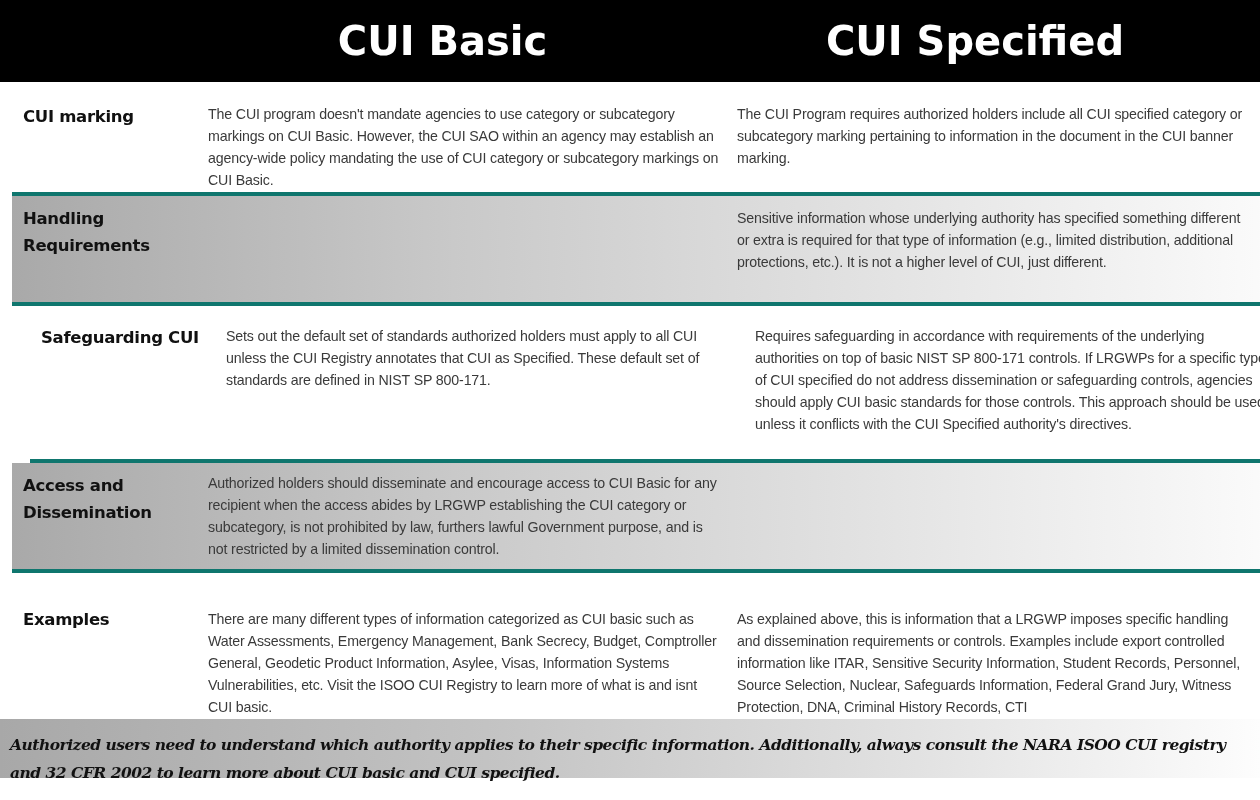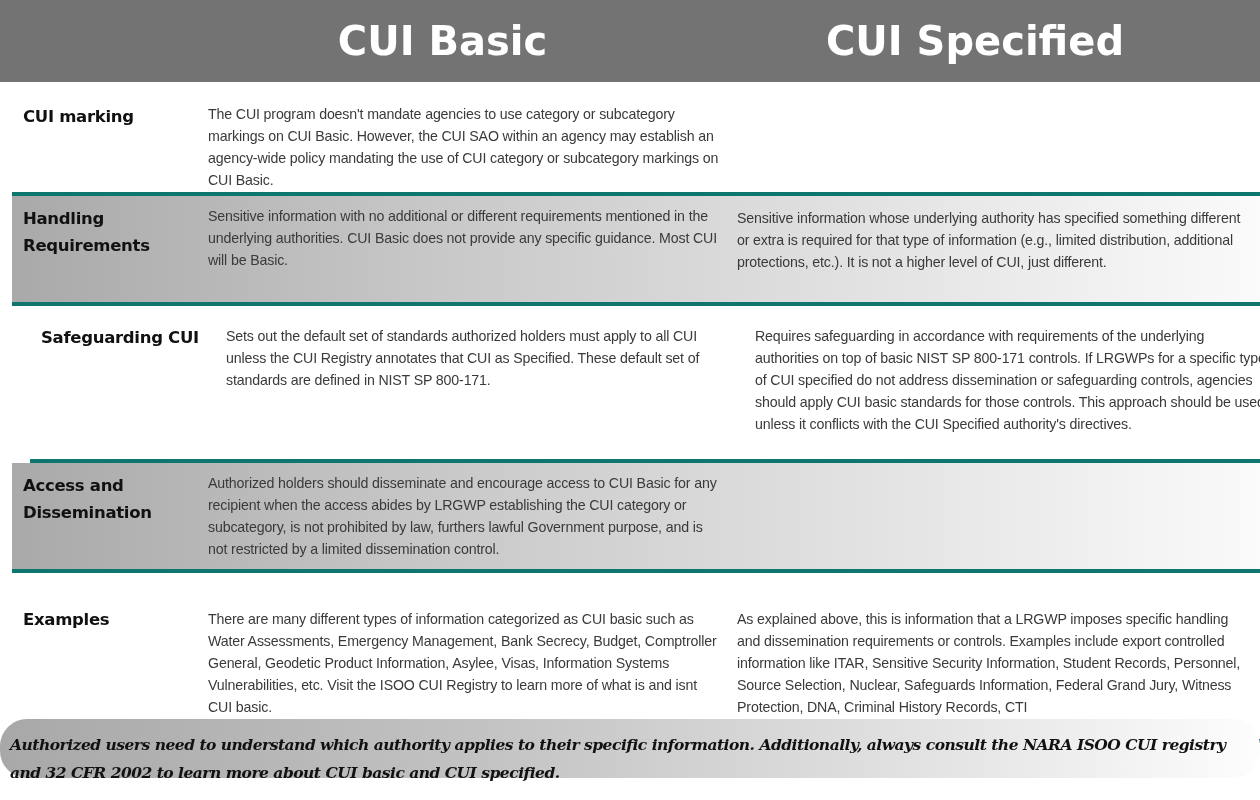--- a/index.html
+++ b/index.html
@@ -1,21 +1,21 @@
 <!DOCTYPE html>
 <html><head>
   <meta charset="utf-8">
   <style>
     * { box-sizing: border-box; margin: 0; padding: 0; }
     html, body { width: 1260px; height: 800px; overflow: hidden; background: #ffffff; }
     body { font-family: "Liberation Sans", sans-serif; color: #333; position: relative; }
 
     .header {
       position: absolute; left: 0; top: 0; width: 1260px; height: 82px;
-      background: #737373;
+      background: #000000;
     }
     .header .col-title {
       position: absolute; top: 0; height: 82px;
       color: #ffffff; font-family: "DejaVu Sans", sans-serif; font-weight: bold;
       font-size: 40px; line-height: 100px; letter-spacing: 0px;
       display: flex; align-items: center; justify-content: center;
     }
     .header .title-basic { left: 190px; width: 505px; }
     .header .title-specified { left: 720px; width: 510px; }
 
@@ -36,44 +36,43 @@
       position: absolute; font-family: "Liberation Sans", sans-serif;
       font-size: 14.2px; line-height: 22px; color: #3a3a3a;
       letter-spacing: -0.15px;
     }
     .row .cell.basic { left: 196px; width: 512px; }
     .row .cell.specified { left: 725px; width: 515px; }
 
     .footer {
       position: absolute; left: 0; top: 719px; width: 1260px; height: 59px;
       background: linear-gradient(90deg, #a8a8a8 0%, #c4c4c4 40%, #e4e4e4 75%, #fdfdfd 100%);
-      border-radius: 27px;
     }
     .footer .note {
       position: absolute; left: 10px; top: 12px; width: 1235px;
       font-family: "DejaVu Serif", serif; font-style: italic; font-weight: bold;
       font-size: 15.5px; line-height: 28px; color: #111; letter-spacing: -0.5px;
     }
   </style>
 </head>
 <body>
 
 <div class="header">
   <div class="col-title title-basic">CUI Basic</div>
   <div class="col-title title-specified">CUI Specified</div>
 </div>
 
 <div class="row white" style="top:82px; height:114px;">
   <div class="label" style="top:21px;">CUI marking</div>
   <div class="cell basic" style="top:21px;">The CUI program doesn't mandate agencies to use category or subcategory markings on CUI Basic. However, the CUI SAO within an agency may establish an agency-wide policy mandating the use of CUI category or subcategory markings on CUI Basic.</div>
+  <div class="cell specified" style="top:21px;">The CUI Program requires authorized holders include all CUI specified category or subcategory marking pertaining to information in the document in the CUI banner marking.</div>
 </div>
 
 <div class="row gray" style="top:196px; height:110px;">
   <div class="label" style="top:9px; width:140px;">Handling Requirements</div>
-  <div class="cell basic" style="top:9px;">Sensitive information with no additional or different requirements mentioned in the underlying authorities. CUI Basic does not provide any specific guidance. Most CUI will be Basic.</div>
   <div class="cell specified" style="top:11px;">Sensitive information whose underlying authority has specified something different or extra is required for that type of information (e.g., limited distribution, additional protections, etc.). It is not a higher level of CUI, just different.</div>
 </div>
 
 <div class="row white" style="top:306px; height:157px;margin-left:18px;">
   <div class="label" style="top:18px;">Safeguarding CUI</div>
   <div class="cell basic" style="top:19px;">Sets out the default set of standards authorized holders must apply to all CUI unless the CUI Registry annotates that CUI as Specified. These default set of standards are defined in NIST SP 800-171.</div>
   <div class="cell specified" style="top:19px;">Requires safeguarding in accordance with requirements of the underlying authorities on top of basic NIST SP 800-171 controls. If LRGWPs for a specific type of CUI specified do not address dissemination or safeguarding controls, agencies should apply CUI basic standards for those controls. This approach should be used unless it conflicts with the CUI Specified authority's directives.</div>
 </div>
 
 <div class="row gray" style="top:463px; height:110px;">

